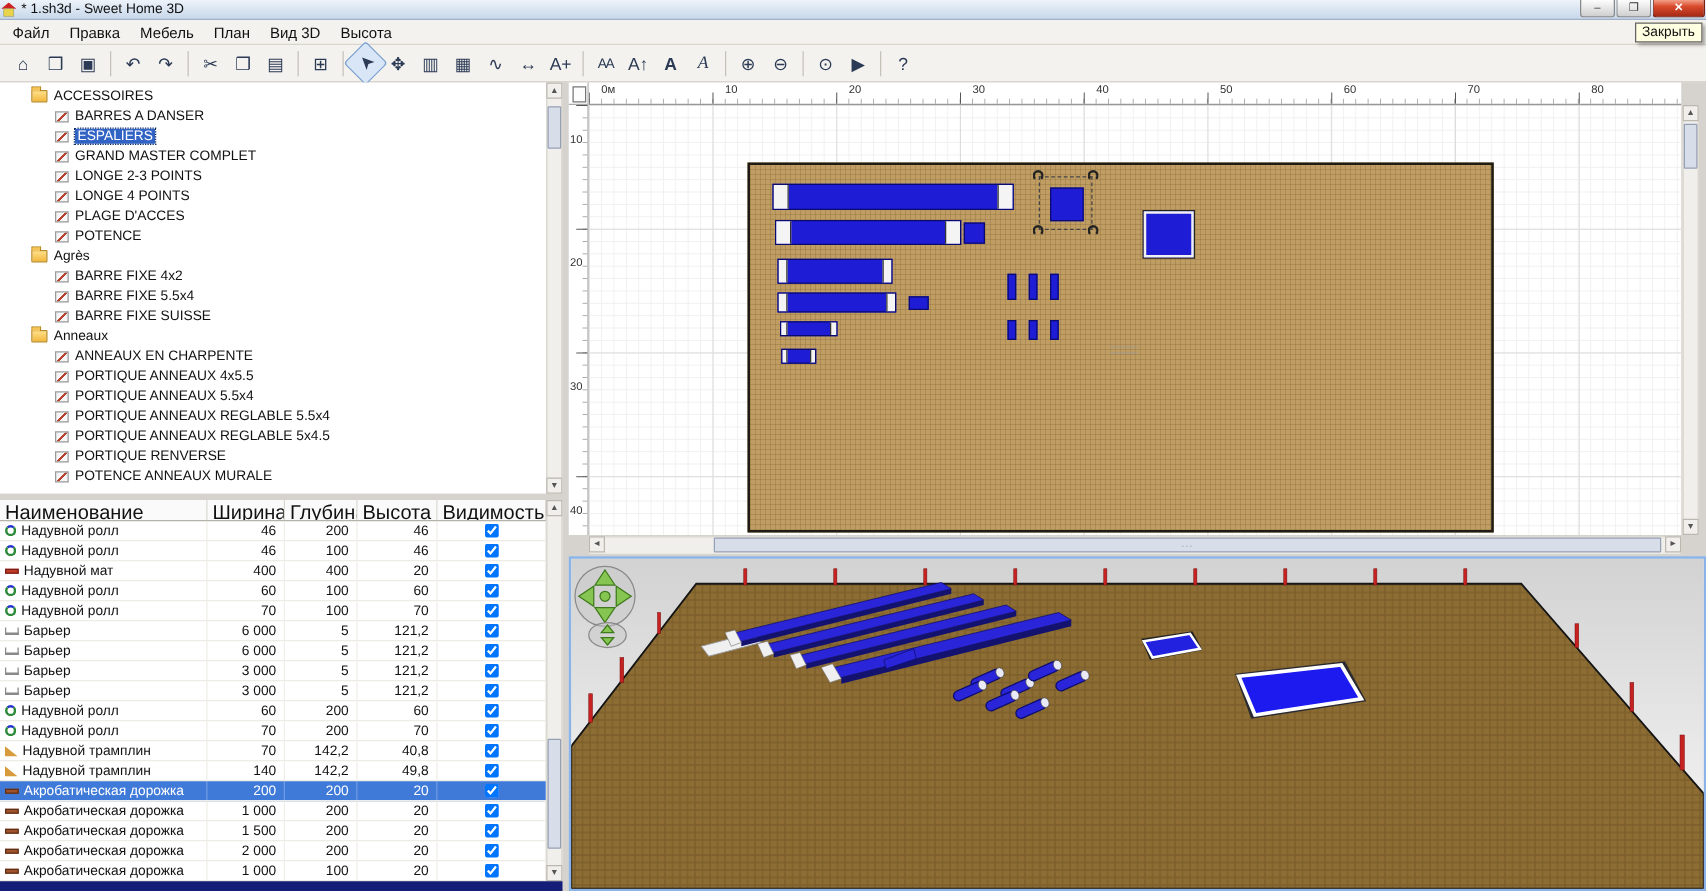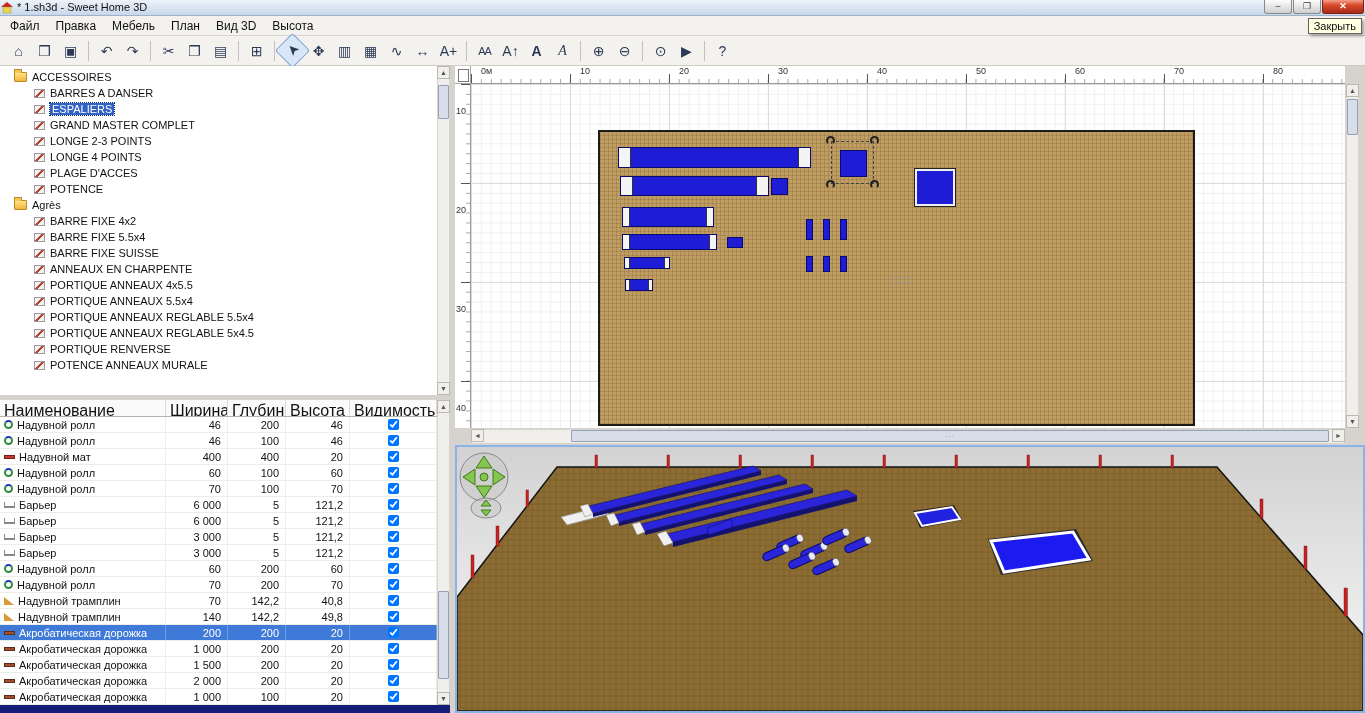--- a/index.html
+++ b/index.html
@@ -30,22 +30,22 @@
   .tb-btn.active{background:#d9e6f8;border-color:#7ba2d0}
   .tb-btn.b{font-weight:bold}
   .tb-btn.i{font-style:italic;font-family:"Liberation Serif",serif}
   .tb-btn.small-a{font-size:11px;letter-spacing:-1px}
   .tb-btn.r225{transform:rotate(-135deg)}
   .tb-sep{width:1px;height:20px;background:#c4c1b9;margin:0 4px;flex:0 0 auto}
 
   
   .catalog{position:absolute;left:0;top:66px;width:437px;height:329px;background:#fff;overflow:hidden;padding-top:3px}
   .tree-row{height:16px;display:flex;align-items:center}
-  .tree-row.folder{padding-left:14px}
-  .tree-row.item{padding-left:34px}
+  .tree-row.folder{padding-left:25px}
+  .tree-row.item{padding-left:44px}
   .tree-icon{margin-right:5px;flex:0 0 auto}
   .folder-icon{width:13px;height:10px;background:linear-gradient(#ffe28a,#f3b63c);border:1px solid #b98a20;border-radius:1px;position:relative}
   .folder-icon::before{content:"";position:absolute;left:-1px;top:-4px;width:6px;height:3px;background:#f3c55a;border:1px solid #b98a20;border-bottom:none;border-radius:1px 1px 0 0}
   .furn-icon{width:11px;height:9px;background:#f6f6f6;border:1px solid #9a9a9a;
     background-image:linear-gradient(135deg,transparent 42%,#b5432e 42%,#b5432e 58%,transparent 58%)}
   .tree-label{white-space:nowrap}
   .tree-label.sel{background:#3163c5;color:#fff;outline:1px dotted #0a2a6a;padding:0 2px}
 
   
   .sbar{position:absolute;background:#f1efec;border:1px solid #d8d5cd}
@@ -219,20 +219,24 @@
         <span class="tree-label">BARRE FIXE 4x2</span>
       </div>
       <div class="tree-row item">
         <span class="tree-icon furn-icon"></span>
         <span class="tree-label">BARRE FIXE 5.5x4</span>
       </div>
       <div class="tree-row item">
         <span class="tree-icon furn-icon"></span>
         <span class="tree-label">BARRE FIXE SUISSE</span>
       </div>
+      <div class="tree-row folder">
+        <span class="tree-icon folder-icon"></span>
+        <span class="tree-label">Anneaux</span>
+      </div>
       <div class="tree-row item">
         <span class="tree-icon furn-icon"></span>
         <span class="tree-label">ANNEAUX EN CHARPENTE</span>
       </div>
       <div class="tree-row item">
         <span class="tree-icon furn-icon"></span>
         <span class="tree-label">PORTIQUE ANNEAUX 4x5.5</span>
       </div>
       <div class="tree-row item">
         <span class="tree-icon furn-icon"></span>

